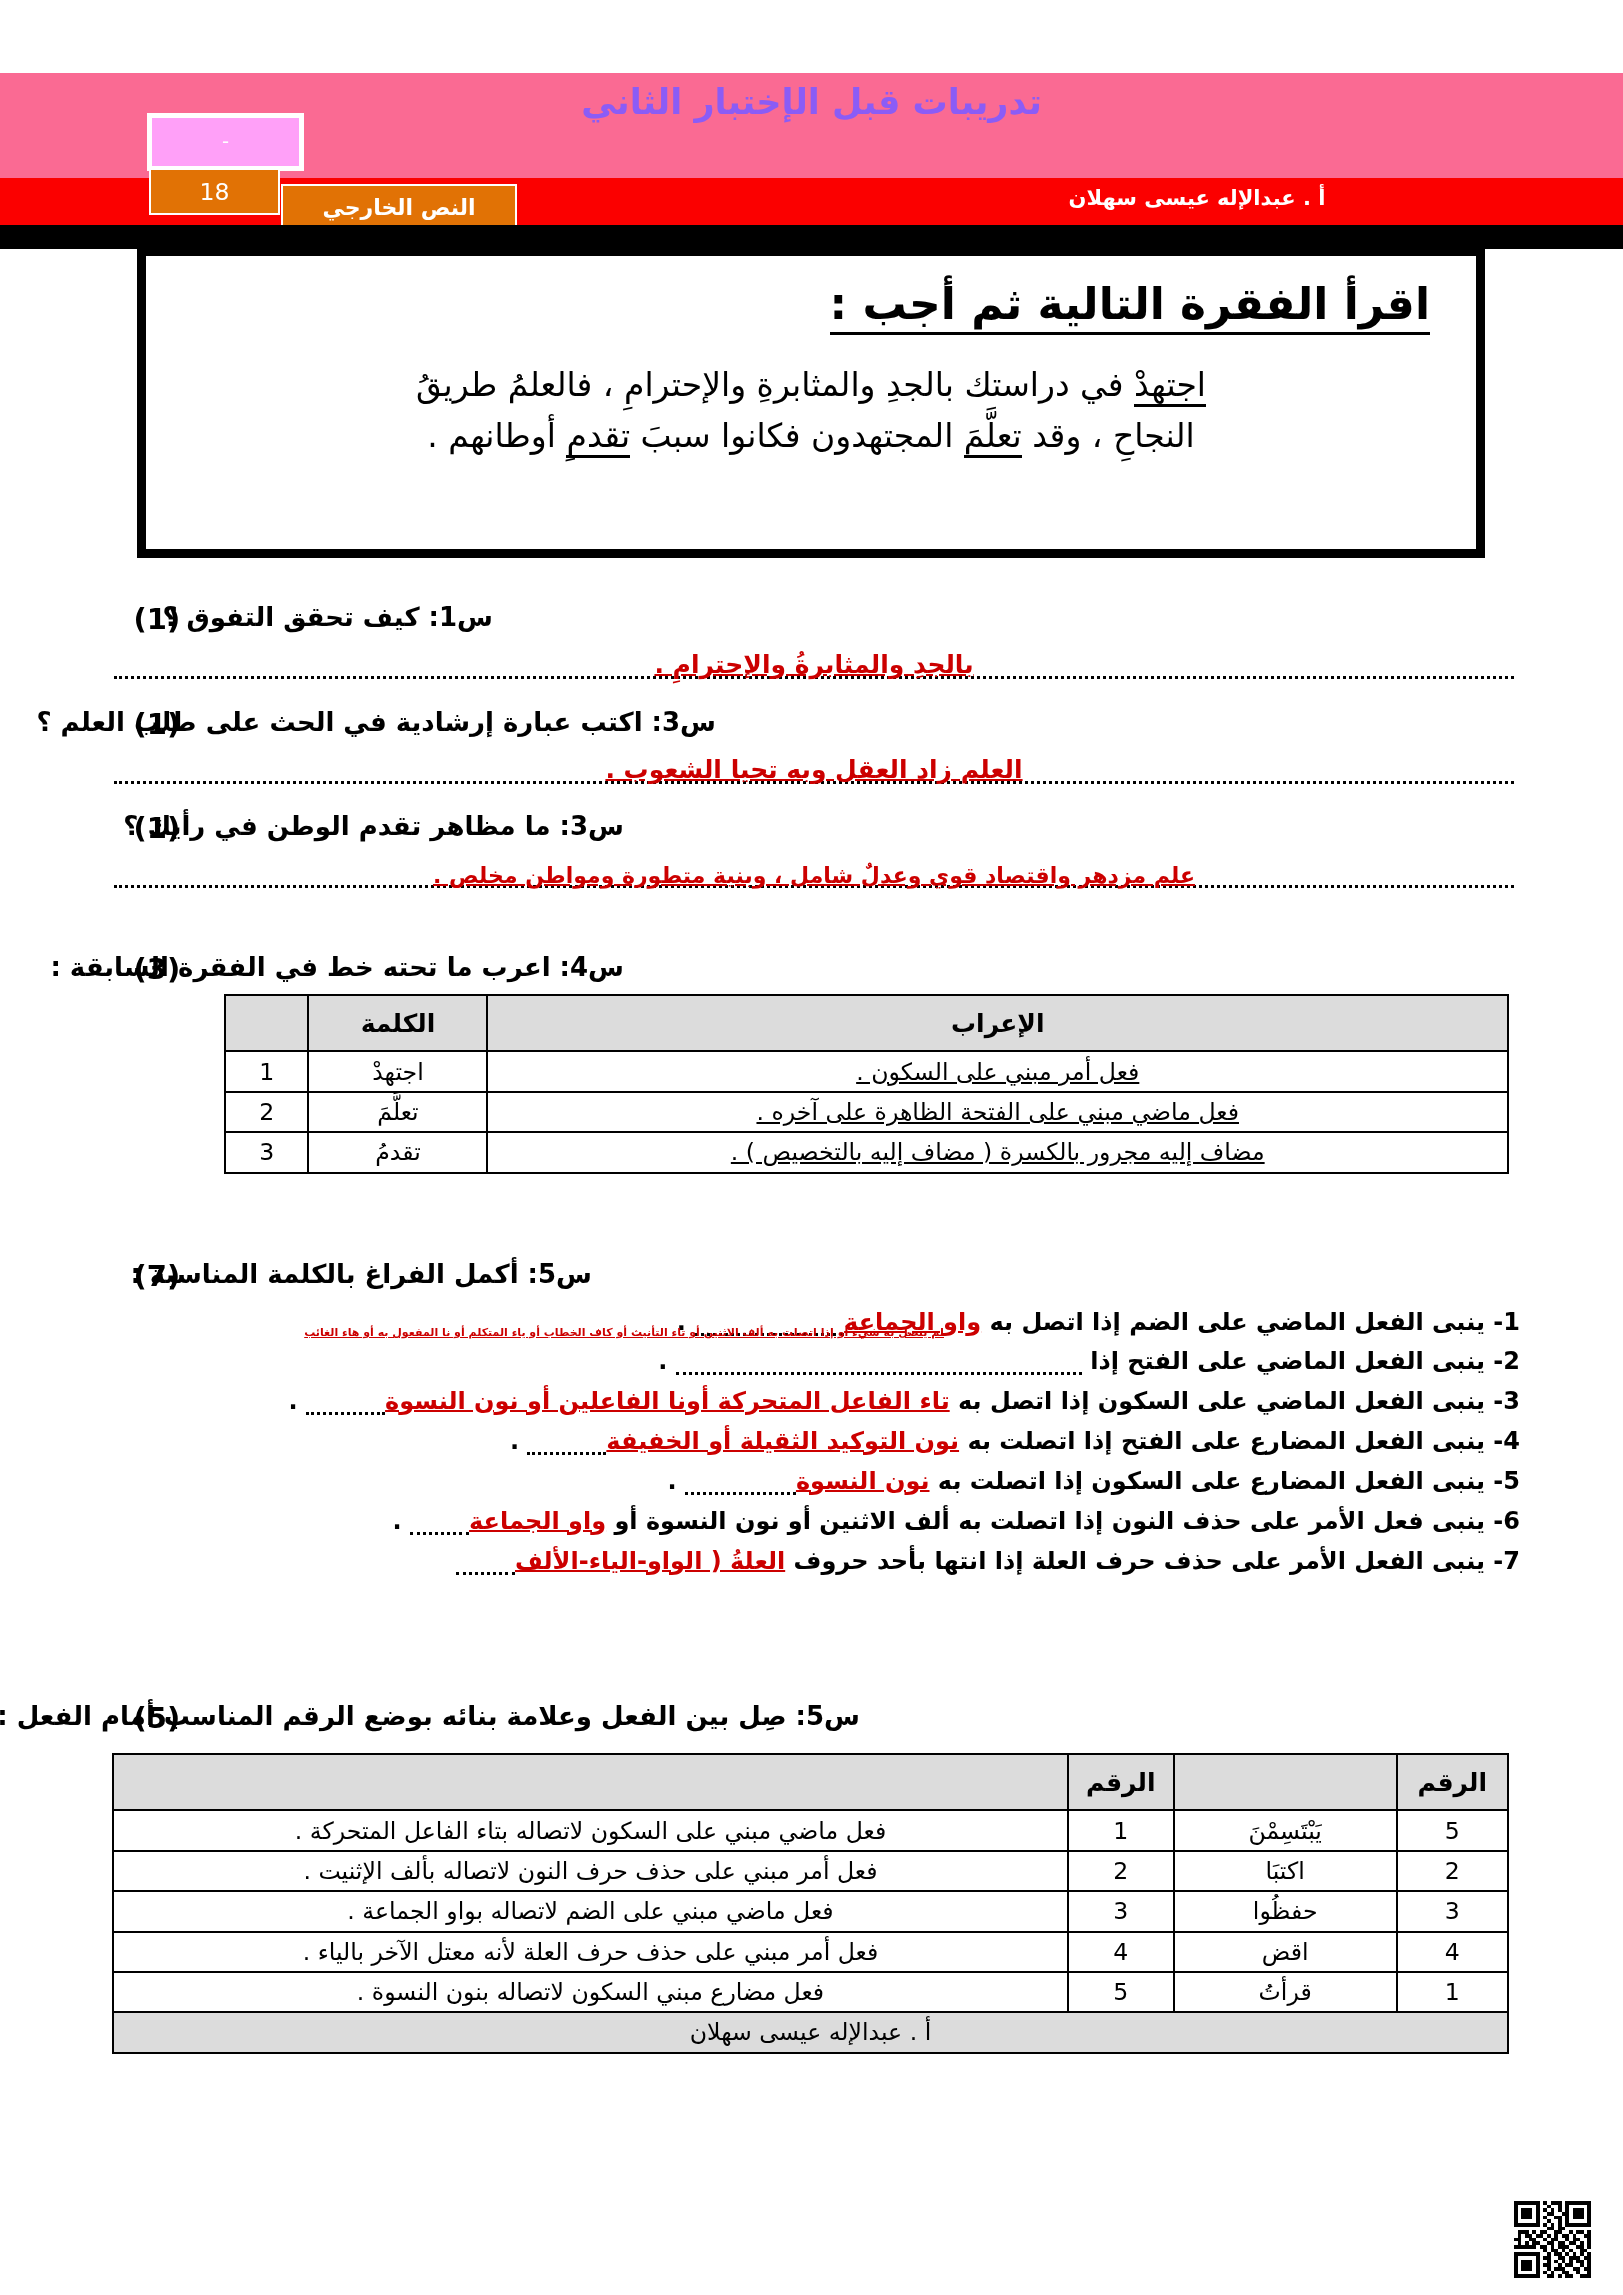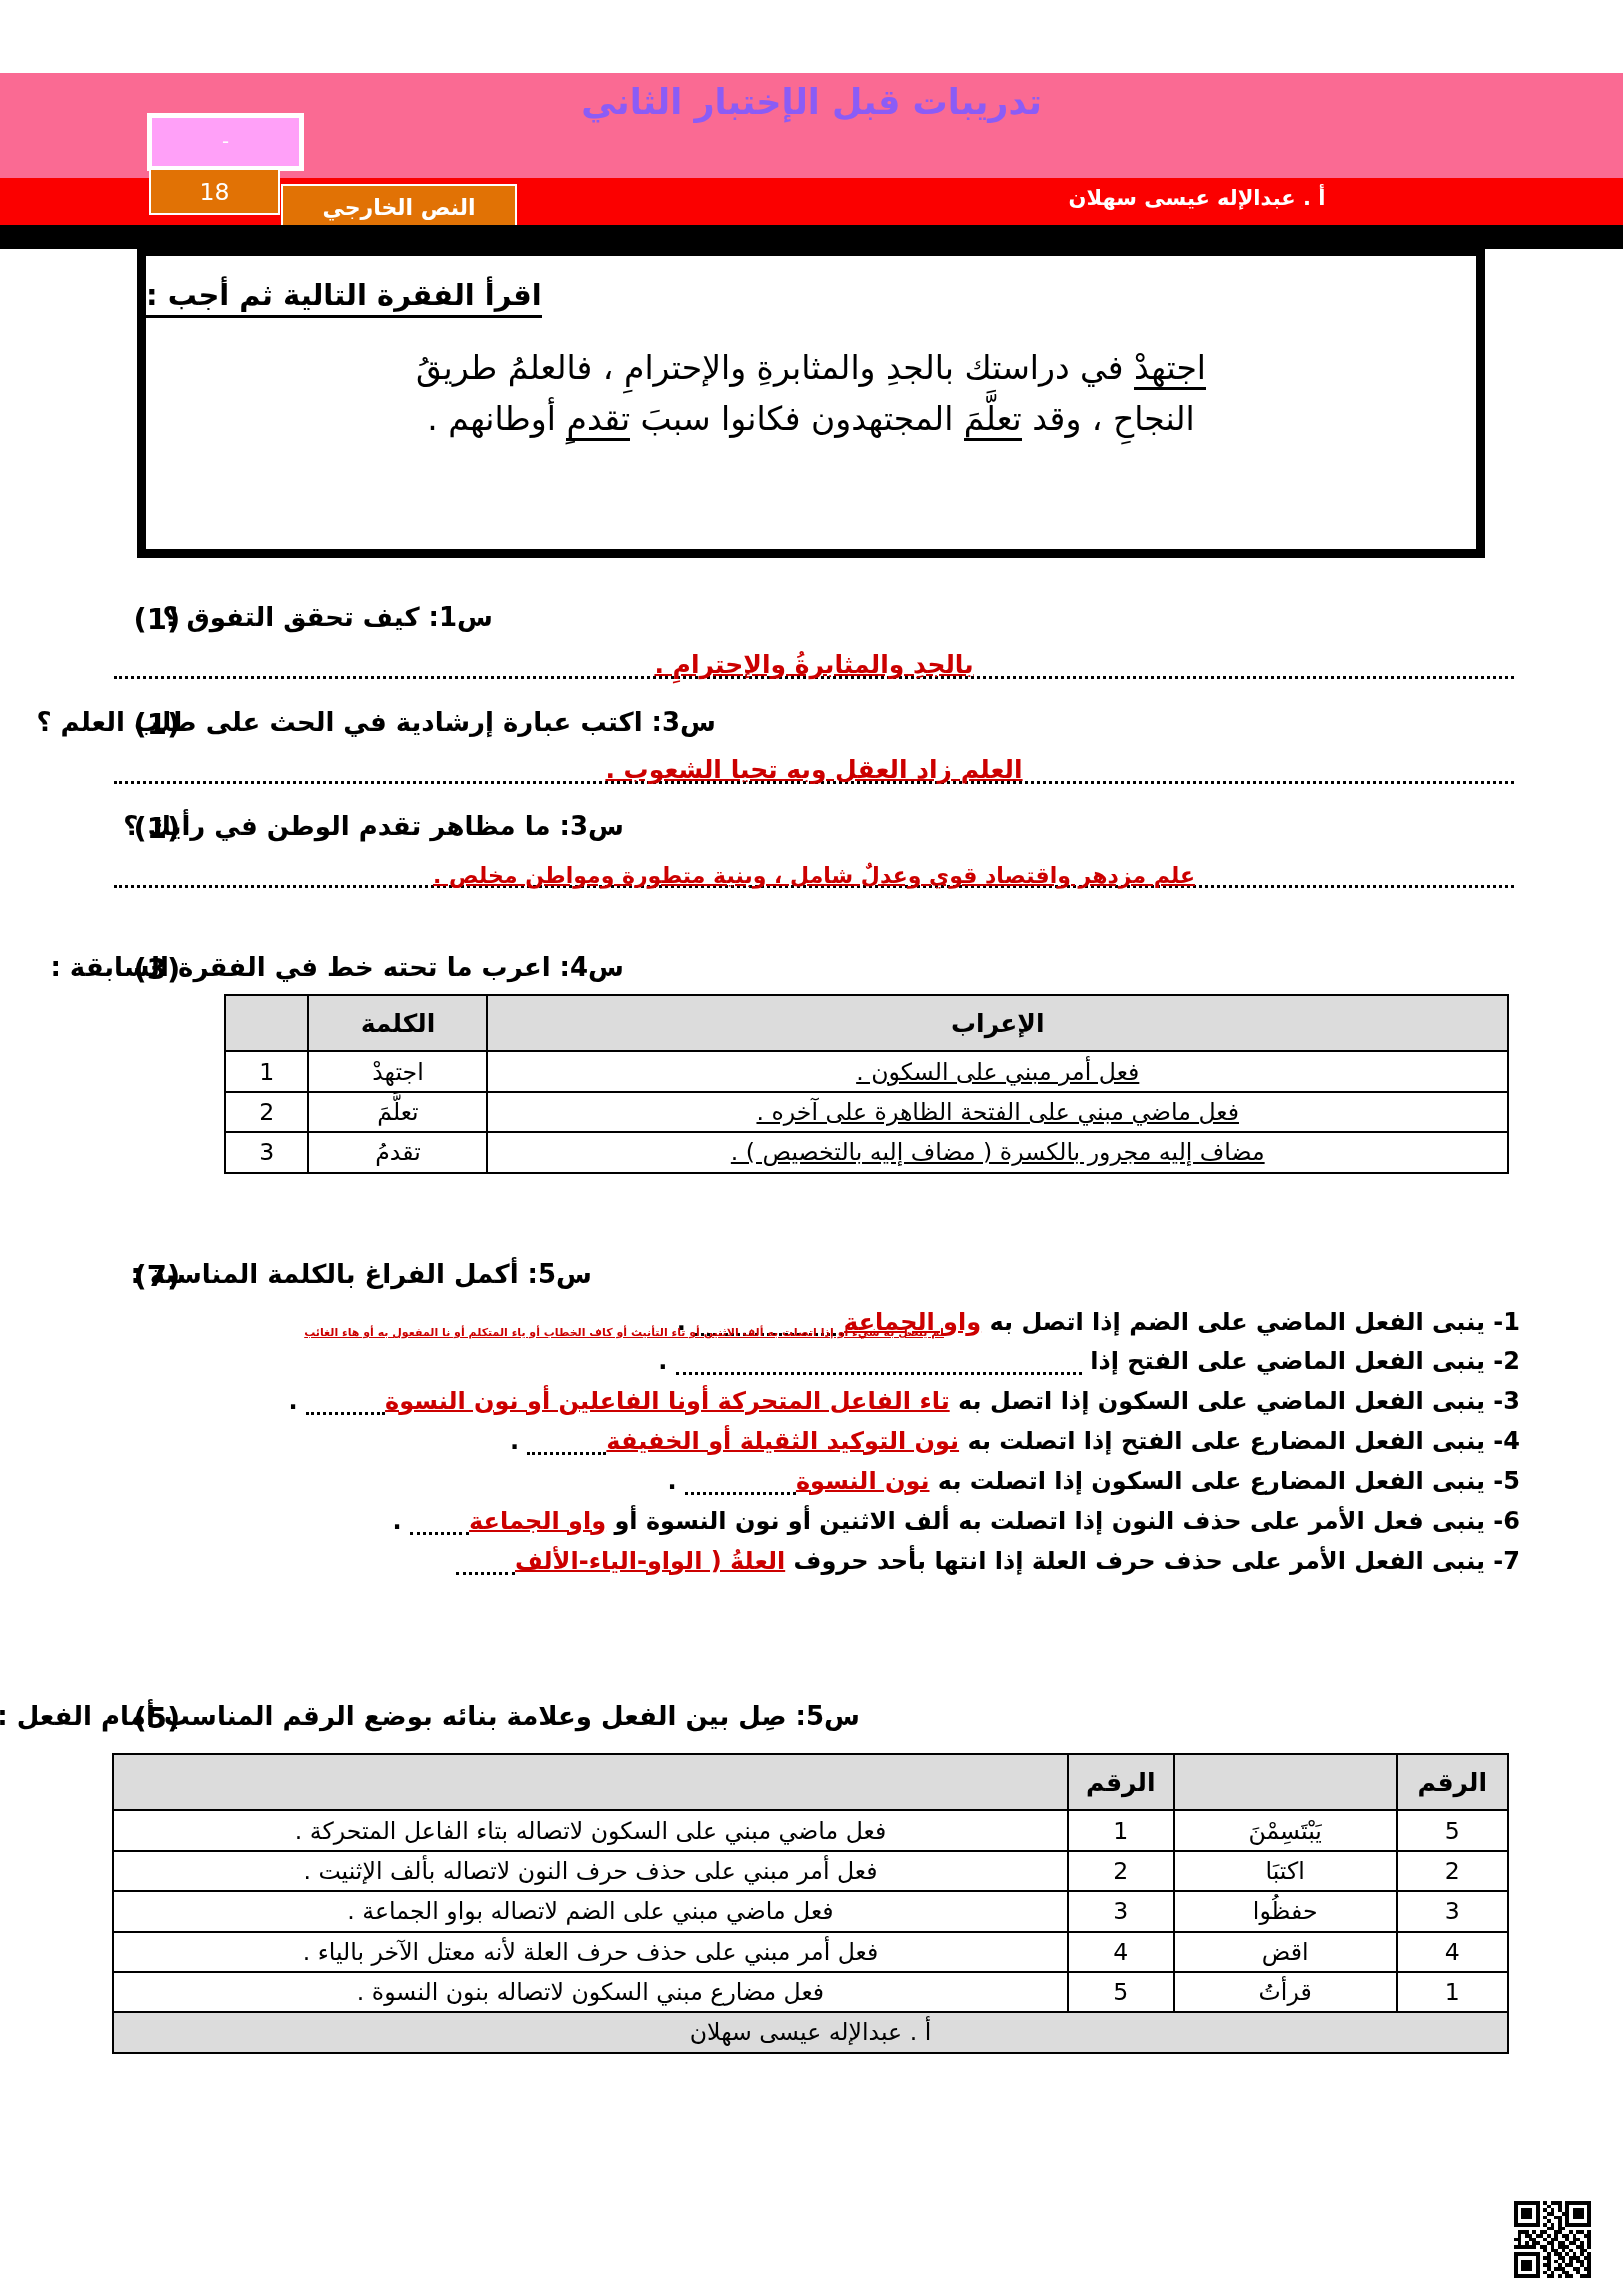--- a/index.html
+++ b/index.html
@@ -123,22 +123,22 @@
     left: 137px;
     width: 1348px;
     height: 311px;
     border: 9.2px solid #000000;
     box-sizing: border-box;
     background: #ffffff;
     direction: rtl;
   }
   .para-heading {
     margin: 22px 46px 0 0;
-    text-align: left;
-    font-size: 29px;
+    text-align: right;
+    font-size: 44px;
     font-weight: bold;
     color: #000000;
   }
   .para-heading span { border-bottom: 3.9px solid #000; padding-bottom: 2.6px; }
   .para-body {
     margin: 30px 52px 0 52px;
     text-align: center;
     font-size: 33px;
     line-height: 1.55;
     color: #000000;

